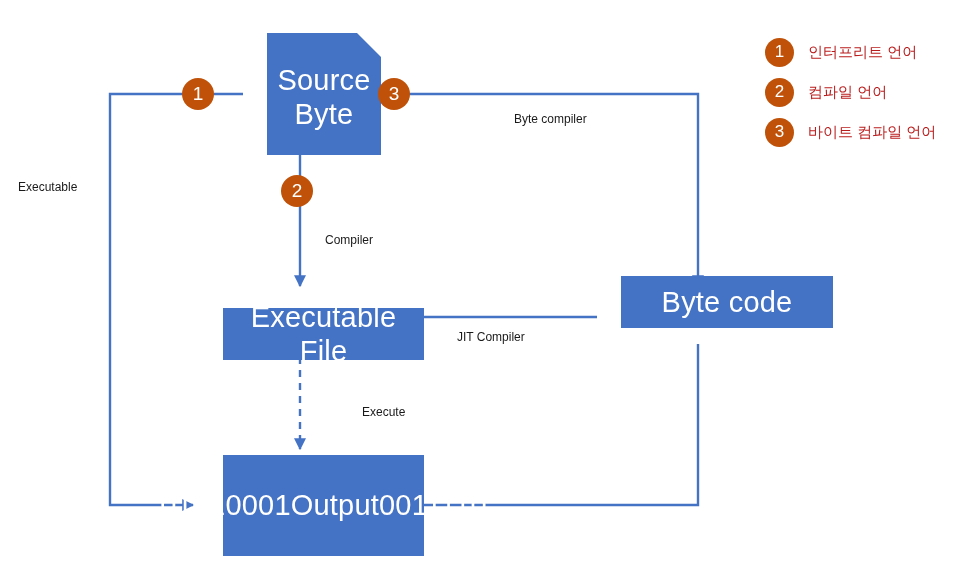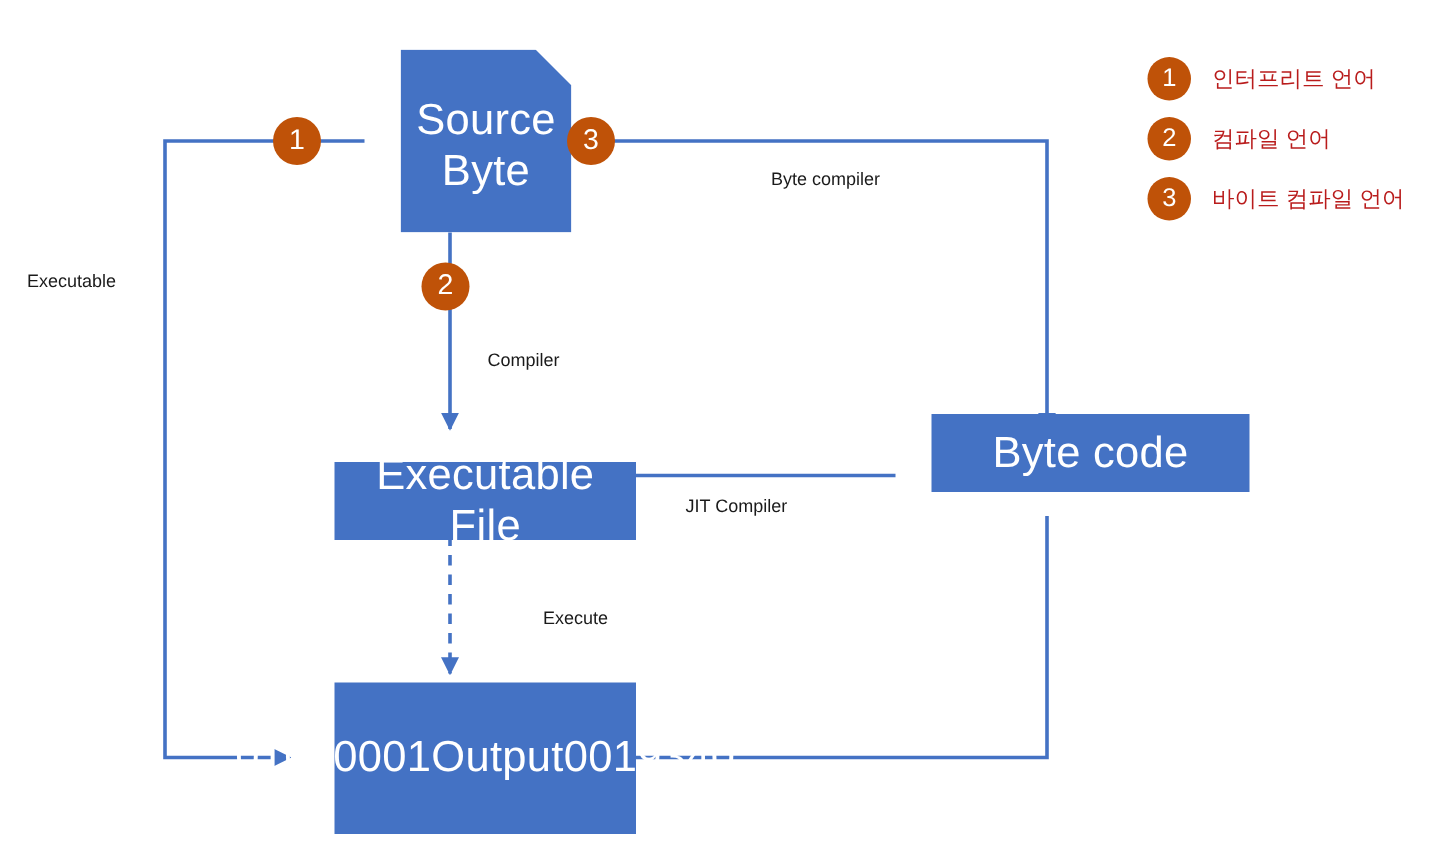--- a/index.html
+++ b/index.html
@@ -184,21 +184,21 @@
     <span>Executable File</span>
   </div>
 
   <div class="node node-byte">
     <span>Byte code</span>
   </div>
 
   <div class="node node-out">
     <span class="line">01010001</span>
     <span class="line">Output</span>
-    <span class="line">0019340</span>
+    <span class="line">0011110</span>
   </div>
 
   <div class="edge-label lbl-interpreter">Executable</div>
   <div class="edge-label lbl-bytecomp">Byte compiler</div>
   <div class="edge-label lbl-compiler">Compiler</div>
   <div class="edge-label lbl-jit">JIT Compiler</div>
   <div class="edge-label lbl-execute">Execute</div>
 
   <div class="badge badge-1">1</div>
   <div class="badge badge-2">2</div>

